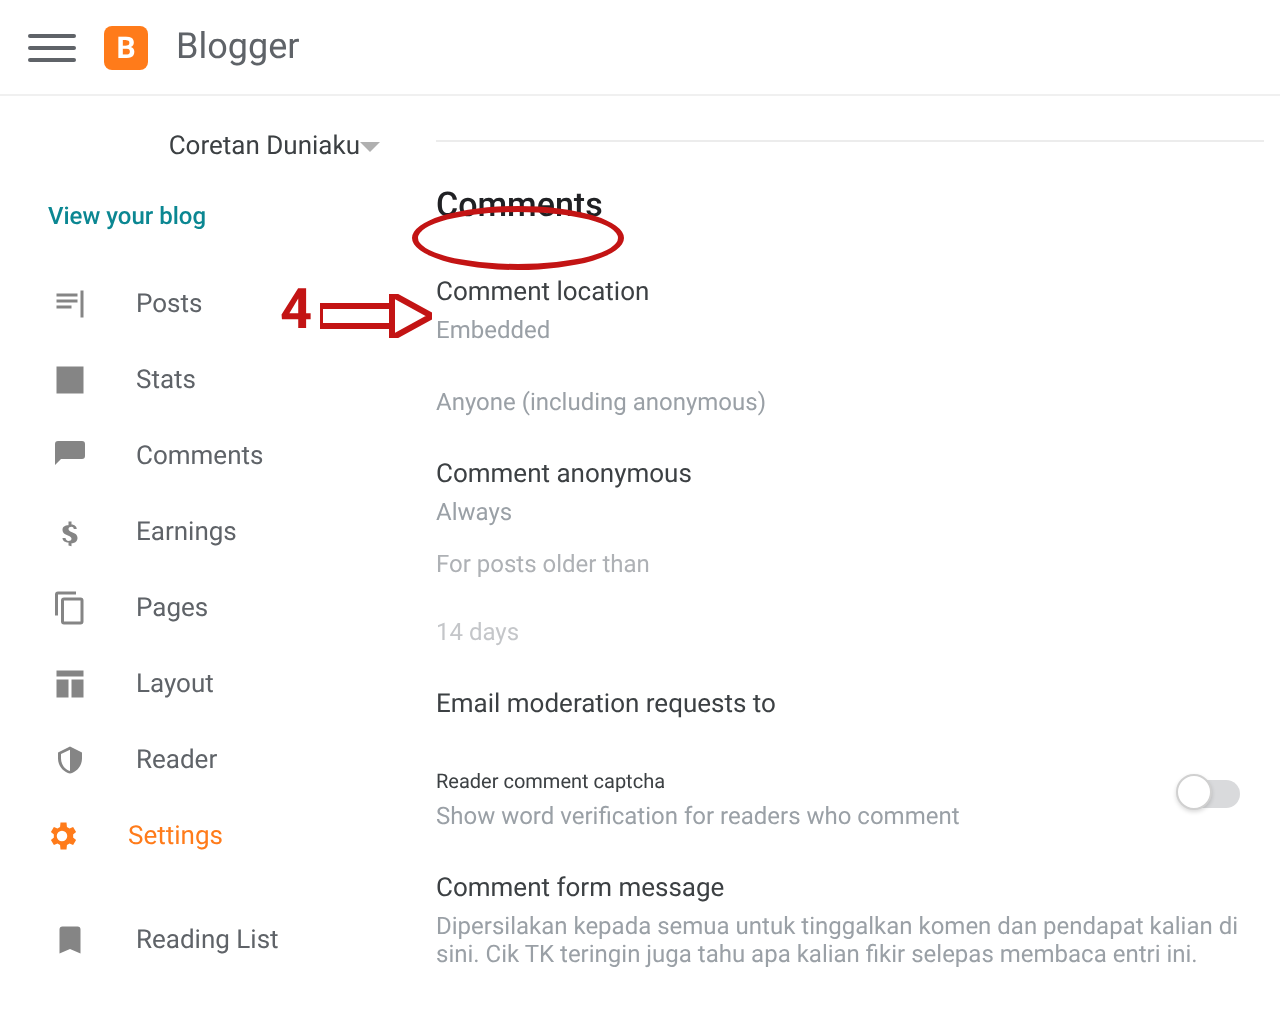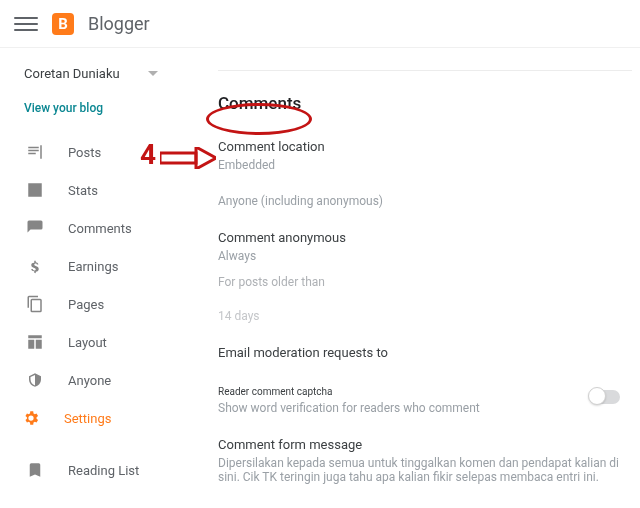--- a/index.html
+++ b/index.html
@@ -6,21 +6,21 @@
 body { width: 640px; height: 508px; background: #fff; color: #202124; overflow: hidden; position: relative; }
 
 .topbar { height: 48px; display: flex; align-items: center; padding: 0 14px; border-bottom: 1px solid #f0f0f0; gap: 14px; }
 .hamburger { width: 24px; height: 24px; display: flex; flex-direction: column; justify-content: center; gap: 4px; cursor: pointer; }
 .hamburger span { height: 2px; background: #5f6368; border-radius: 1px; }
 .logo-b { width: 22px; height: 22px; background: #ff7b1a; border-radius: 4px; display: flex; align-items: center; justify-content: center; color: #fff; font-weight: bold; font-size: 15px; }
 .brand { font-size: 18px; color: #5f6368; }
 
 .container { display: flex; height: calc(100% - 48px); }
 .sidebar { width: 210px; padding: 12px 0 0 0; }
-.blog-sel { display: flex; justify-content: flex-start; align-items: center; padding: 6px 20px 6px 24px; color: #3c4043; font-size: 13px; cursor: pointer; gap: 28px; }
+.blog-sel { display: flex; justify-content: flex-end; align-items: center; padding: 6px 20px 6px 24px; color: #3c4043; font-size: 13px; cursor: pointer; }
 .caret { width: 0; height: 0; border-left: 5px solid transparent; border-right: 5px solid transparent; border-top: 5px solid #b0b0b0; }
 .viewlink { color: #0b8792; font-size: 12px; font-weight: 500; padding: 14px 24px 18px; cursor: pointer; }
 
 .nav-item { display: flex; align-items: center; gap: 24px; padding: 10px 26px; color: #5f6368; font-size: 13px; cursor: pointer; }
 .nav-item .icon { width: 18px; height: 18px; display: flex; align-items: center; justify-content: center; }
 .nav-item.active { color: #ff7b1a; padding-left: 22px; }
 .nav-item.active .icon svg { fill: #ff7b1a; }
 .icon svg { fill: #858585; }
 .revert { padding: 14px 18px; color: #5f6368; font-size: 12px; cursor: pointer; margin-top: 8px; }
 
@@ -108,21 +108,21 @@
           </svg>
         </span>
       <span>Layout</span>
     </div>
     <div class="nav-item">
       <span class="icon">
           <svg width="18" height="18" viewBox="0 0 24 24">
             <path d="M12 3l8 4v4c0 5-3.5 9-8 10-4.5-1-8-5-8-10V7zm0 2.2L6 8v3c0 4 2.6 7.3 6 8.3V5.2z"></path>
           </svg>
         </span>
-      <span>Anyone</span>
+      <span>Reader</span>
     </div>
     <div class="nav-item active">
       <span class="icon">
           <svg width="18" height="18" viewBox="0 0 24 24">
             <path d="M19.4 13a7.5 7.5 0 0 0 0-2l2-1.6-2-3.4-2.4 1a7.3 7.3 0 0 0-1.7-1L15 3h-4l-.3 3a7.3 7.3 0 0 0-1.7 1l-2.4-1-2 3.4L6.6 11a7.5 7.5 0 0 0 0 2l-2 1.6 2 3.4 2.4-1c.5.4 1.1.7 1.7 1L11 21h4l.3-3c.6-.3 1.2-.6 1.7-1l2.4 1 2-3.4zM12 15.5A3.5 3.5 0 1 1 12 8.5a3.5 3.5 0 0 1 0 7z"></path>
           </svg>
         </span>
       <span>Settings</span>
     </div>
     <div class="nav-item" style="margin-top:14px;">

